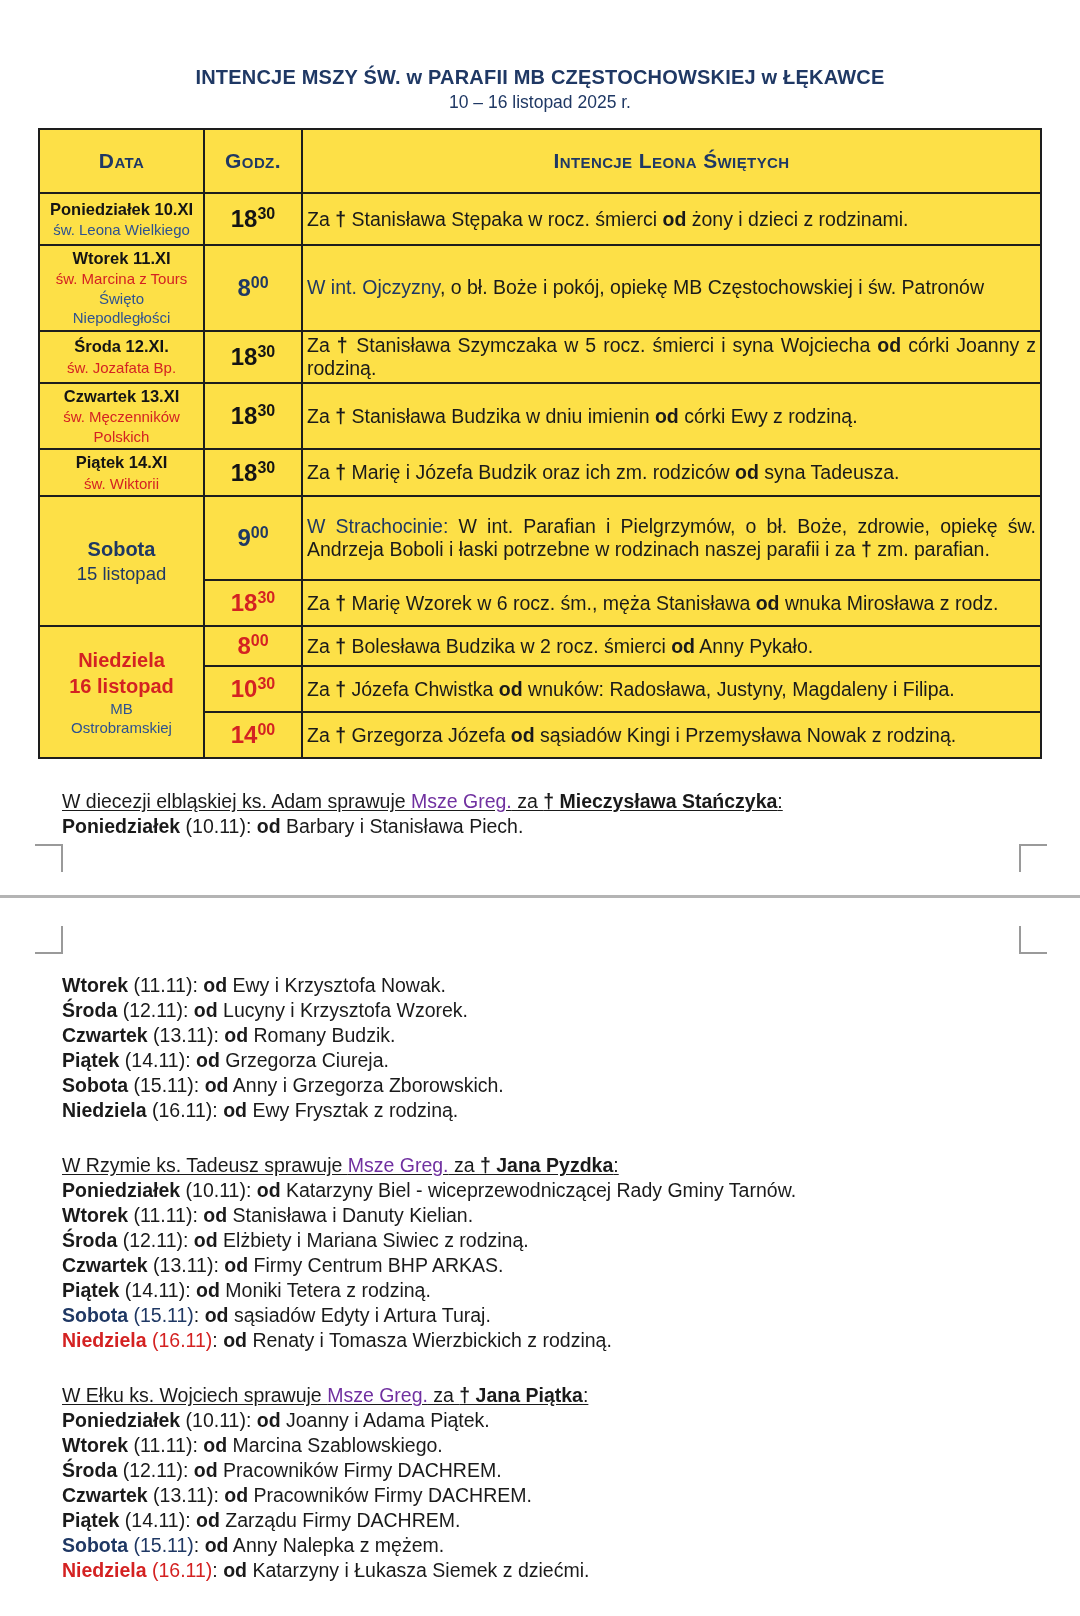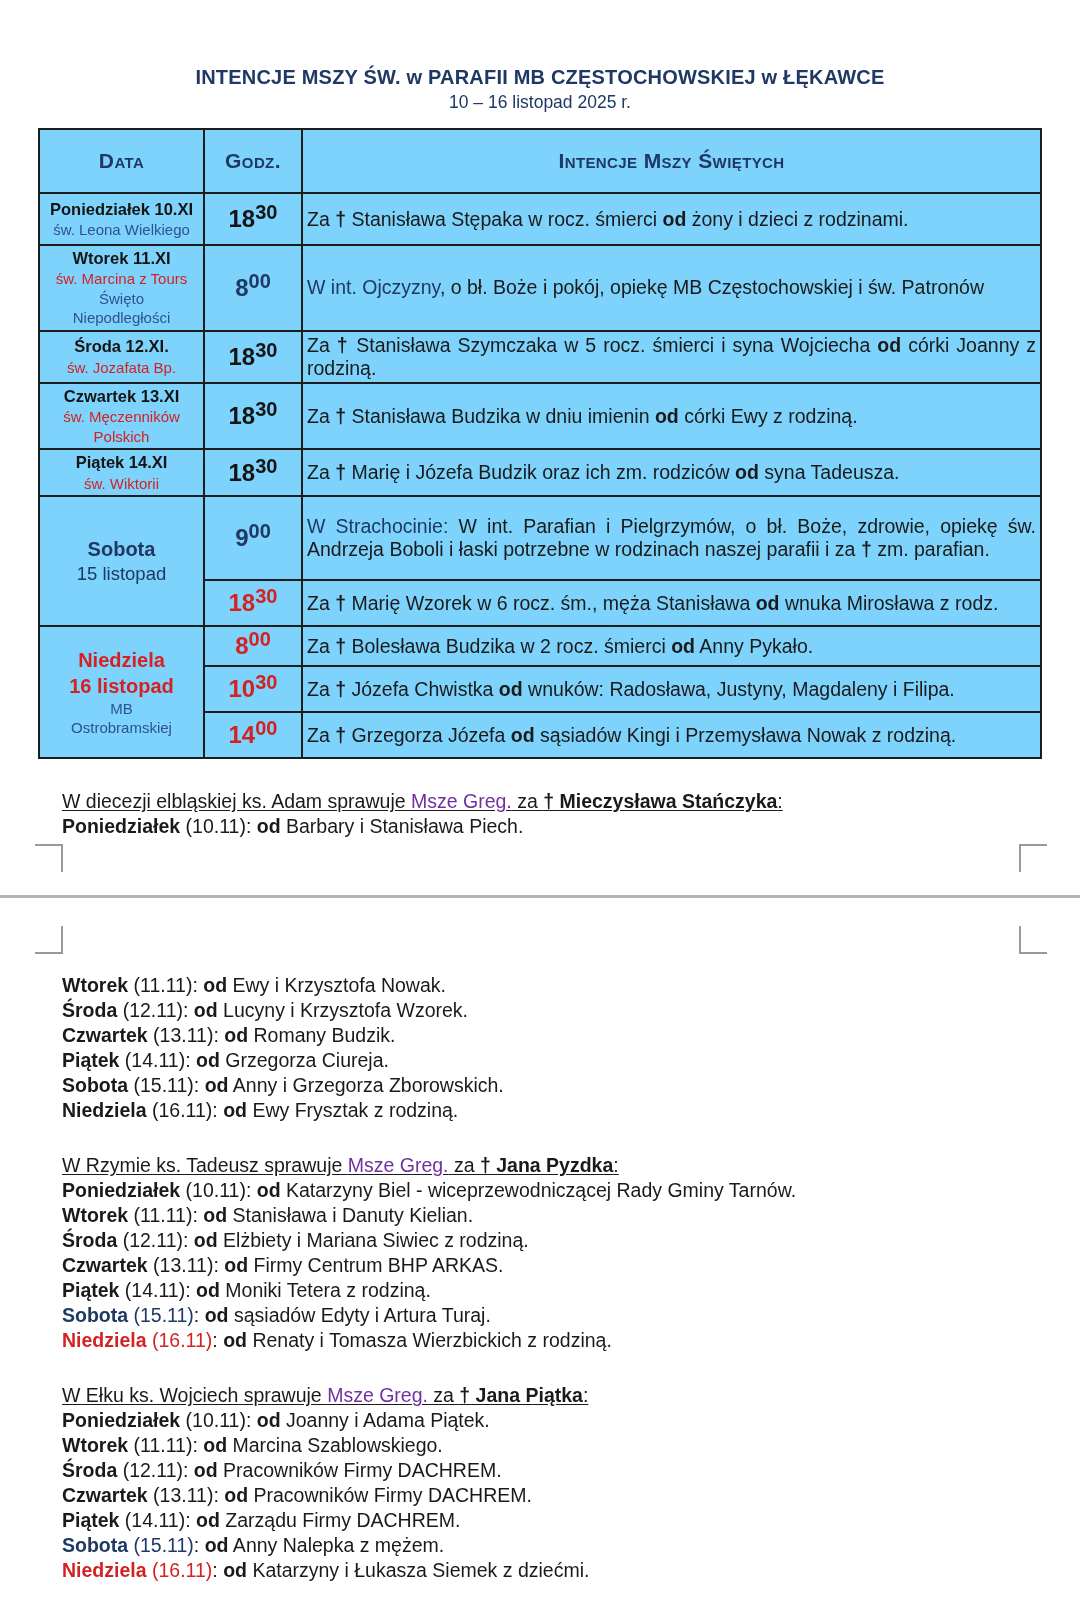--- a/index.html
+++ b/index.html
@@ -33,21 +33,21 @@
   
   table.mass-table{
     margin:14px 38px 0 38px;
     width:1004px;
     border-collapse:collapse;
     table-layout:fixed;
   }
   .mass-table th,.mass-table td{
     border:2px solid #1d1d1d;
     padding:2px 4px;
-    background:#7dd3fc;
+    background:#fde047;
   }
   .mass-table thead tr{height:64px;}
   .mass-table th{
     font-variant:small-caps;
     color:var(--c-navy,#1F3864);
     font-weight:700;
     font-size:21px;
     letter-spacing:.4px;
     text-align:center;
     vertical-align:middle;
@@ -66,21 +66,21 @@
   .dl-big-navy-reg{font-size:18.5px;color:var(--c-navy,#1F3864);}
   .dl-big-red{font-size:20px;font-weight:700;color:var(--c-red,#D42222);}
   .cell-time{
     text-align:center;
     vertical-align:middle;
     font-weight:700;
     font-size:24px;
     letter-spacing:0;
   }
   .cell-time sup{
-    font-size:20px;
+    font-size:16px;
     font-weight:700;
     position:relative;top:1px;
     line-height:0;
   }
   .t-black{color:#141414;}
   .t-navy{color:var(--c-navy,#1F3864);}
   .t-red{color:var(--c-red,#D42222);}
   .cell-int{
     text-align:justify;
     vertical-align:middle;
@@ -121,21 +121,21 @@
 <div class="page">
 
   <div class="doc-title">INTENCJE MSZY ŚW. w PARAFII MB CZĘSTOCHOWSKIEJ w ŁĘKAWCE</div>
   <div class="doc-subtitle">10 – 16 listopad 2025 r.</div>
 
   <table class="mass-table">
     <thead>
       <tr>
         <th class="col-data">Data</th>
         <th class="col-godz">Godz.</th>
-        <th class="col-int">Intencje Mszy Świętych</th>
+        <th class="col-int">Intencje Leona Świętych</th>
       </tr>
     </thead>
     <tbody id="table-body">
         <tr style="height: 52px;">
           <td class="cell-date" rowspan="1">
             <div class="dl-day">Poniedziałek 10.XI</div>
             <div class="dl-feast-blue">św. Leona Wielkiego</div>
           </td>
           <td class="cell-time t-black"><span>18</span><sup>30</sup></td>
           <td class="cell-int"><span>Za </span><span class="b">†</span><span> Stanisława Stępaka w rocz. śmierci </span><span class="b">od</span><span> żony i dzieci z rodzinami.</span></td>

